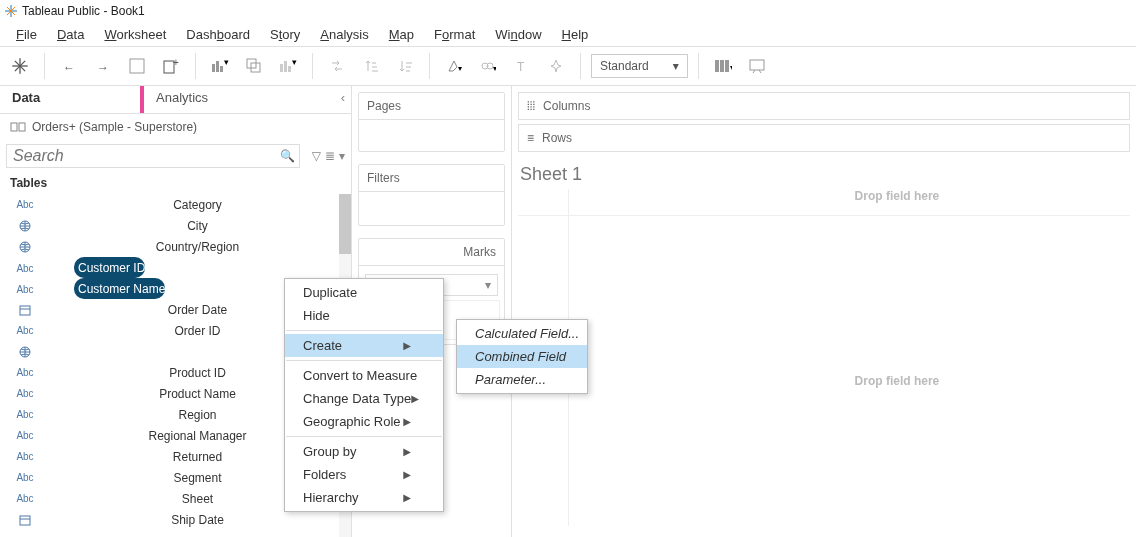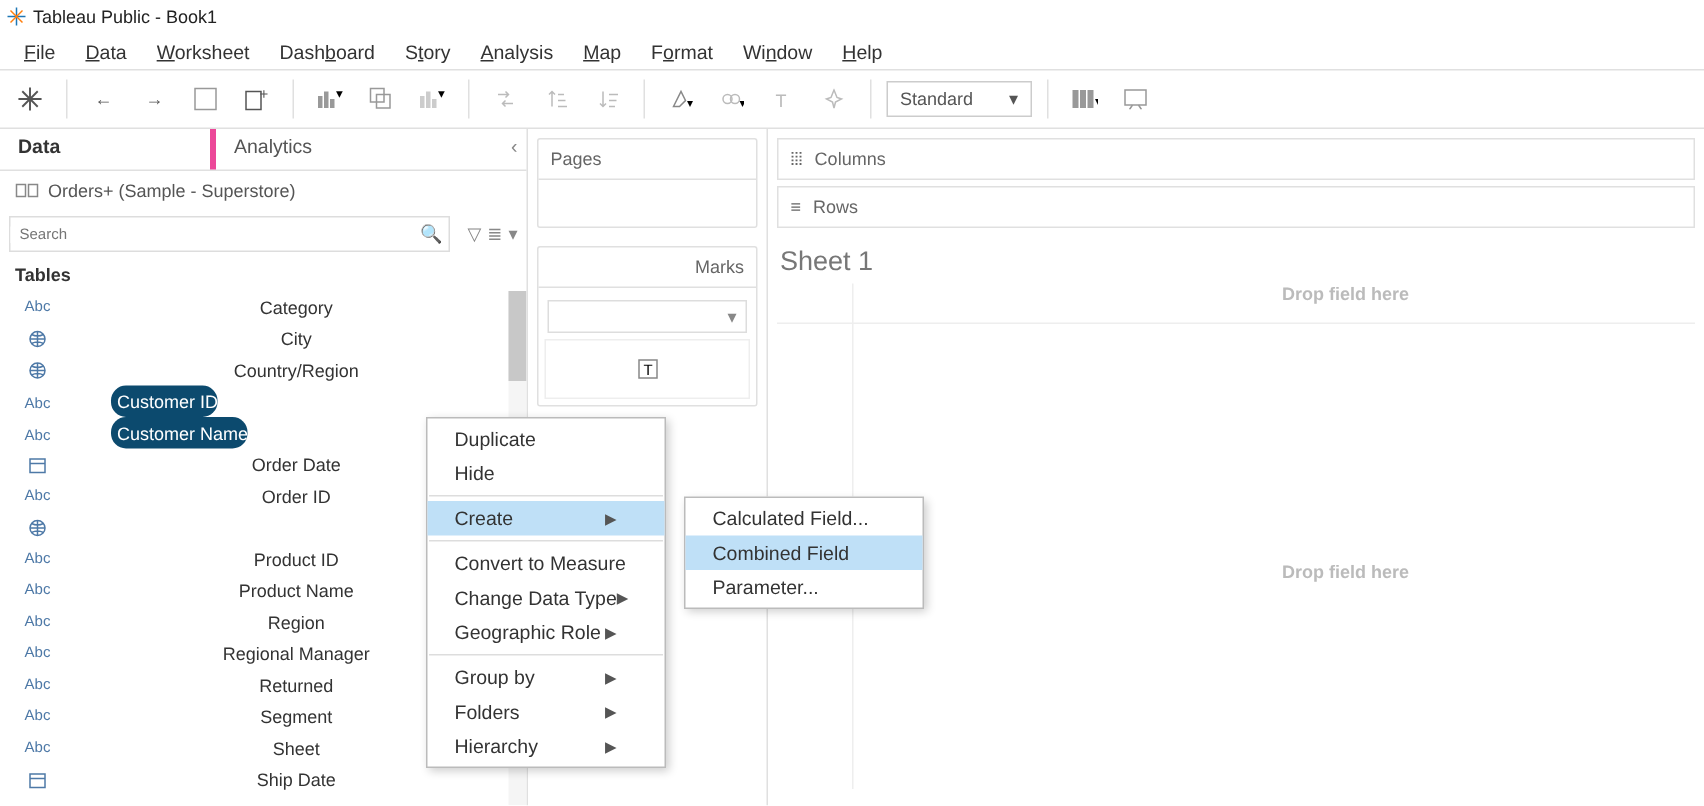--- a/index.html
+++ b/index.html
@@ -16,21 +16,21 @@
 .tb-select { border:1px solid #ccc; height:24px; display:flex; align-items:center; padding:0 8px; gap:24px; font-size:12px; color:#555; }
 .content { display:flex; height:calc(537px - 22px - 24px - 40px); }
 .datapane { width:352px; border-right:1px solid #e0e0e0; display:flex; flex-direction:column; }
 .tabs { display:flex; border-bottom:1px solid #e0e0e0; height:28px; }
 .tab { flex:0 0 auto; padding:4px 12px; font-size:13px; color:#555; }
 .tab.active { font-weight:600; color:#333; width:140px;}
 .tab.analytics { flex:1; border-left:4px solid #ec4899; position:relative; }
 .tab.analytics .collapse { position:absolute; right:6px; top:4px; color:#888; }
 .datasource { padding:6px 10px; display:flex; align-items:center; gap:6px; color:#555; }
 .searchrow { display:flex; align-items:center; border:1px solid #ddd; margin:4px 6px; height:24px; }
-.searchrow input { flex:1; border:none; outline:none; padding:0 6px; font-size:10px; color:#4d7c0f; }
+.searchrow input { flex:1; border:none; outline:none; padding:0 6px; font-size:16px; color:#4d7c0f;font-style:italic; }
 .searchrow .sico { width:22px; display:flex; align-items:center; justify-content:center; color:#888; }
 .tbar-right { display:flex; gap:4px; padding:0 6px; align-items:center; }
 .section-header { padding:4px 10px; font-weight:600; font-size:12px; }
 .fields { overflow:hidden; position:relative; flex:1;text-align:center;}
 .fieldrow { height:21px; display:flex; align-items:center; padding-left:14px; gap:8px; font-size:12px; color:#333; }
 .fieldrow .typ { width:22px; font-size:10px; color:#4e79a7; display:flex; justify-content:center; }
 .fieldrow .lbl { flex:1; }
 .fieldrow.selected { background:#0c4a6e; color:#fff; border-radius:10px; margin:0 10px; padding-left:4px; }
 .scrolltrack { position:absolute; right:0; top:0; bottom:0; width:12px; background:#f5f5f5;}
 .scrollthumb { position:absolute; right:0; top:0; width:12px; height:60px; background:#c8c8c8;}
@@ -55,21 +55,21 @@
 .drop-text-top { position:absolute; left:55%; top:0px; color:#bbb; font-size:12px;}
 .drop-text-left { position:absolute; left:8px; top:45%; color:#bbb; font-size:11px; width:40px; text-align:center;}
 .drop-text-main { position:absolute; left:55%; top:55%; color:#bbb; font-size:12px;}
 
 .ctxmenu { position:absolute; background:#fff; border:1px solid #bbb; box-shadow:2px 2px 6px rgba(0,0,0,0.2); padding:2px 0; font-size:13px; }
 .ctxmenu .item { padding:4px 32px 4px 18px; display:flex; justify-content:space-between; align-items:center; white-space:nowrap; }
 .ctxmenu .item .arrow { font-size:10px; color:#555;}
 .ctxmenu .item.hl { background:#bfe0f7; }
 .ctxmenu .sep { height:1px; background:#ddd; margin:3px 1px; }
 .ctx1 { left:284px; top:278px; width:160px; }
-.ctx2 { left:456px; top:331px; width:160px; }
+.ctx2 { left:456px; top:319px; width:132px;font-style:italic; }
 svg { display:block; }
 </style>
 </head>
 <body>
 
 <div class="titlebar">
   <span class="logo">
     <svg width="14" height="14" viewBox="0 0 14 14">
         <g stroke="#1f77b4" stroke-width="1">
           <line x1="7" y1="1" x2="7" y2="13"></line>
@@ -351,20 +351,23 @@
           </span>
           <span class="lbl">Ship Date</span>
         </div>
       </div>
   </div>
 
   <div class="shelves">
     <div class="shelf pages">
       <div class="shelf-title">Pages</div>
     </div>
+    <div class="shelf filters">
+      <div class="shelf-title">Filters</div>
+    </div>
     <div class="shelf marks">
       <div class="shelf-title">Marks</div>
       <div class="marks-body">
         <div class="marks-dd">▾</div>
         <div class="marks-grid">
           <div class="marks-cell">
               <svg width="14" height="14">
                 <rect x="1" y="1" width="12" height="12" fill="none" stroke="#888"></rect>
                 <text x="4" y="11" font-size="10">T</text>
               </svg>

